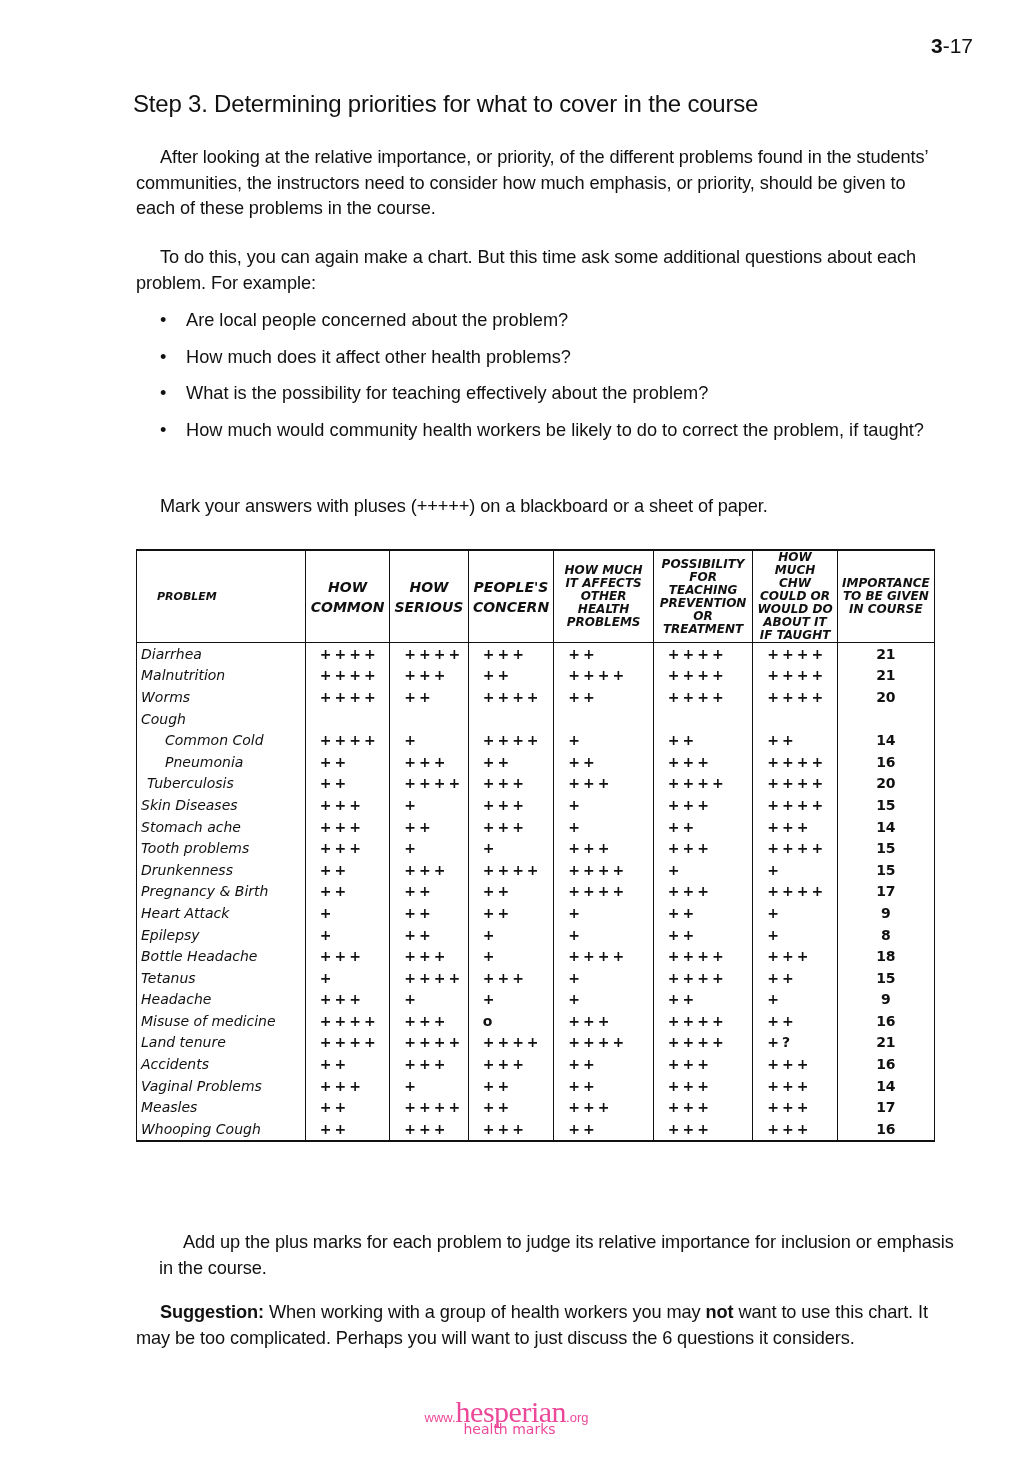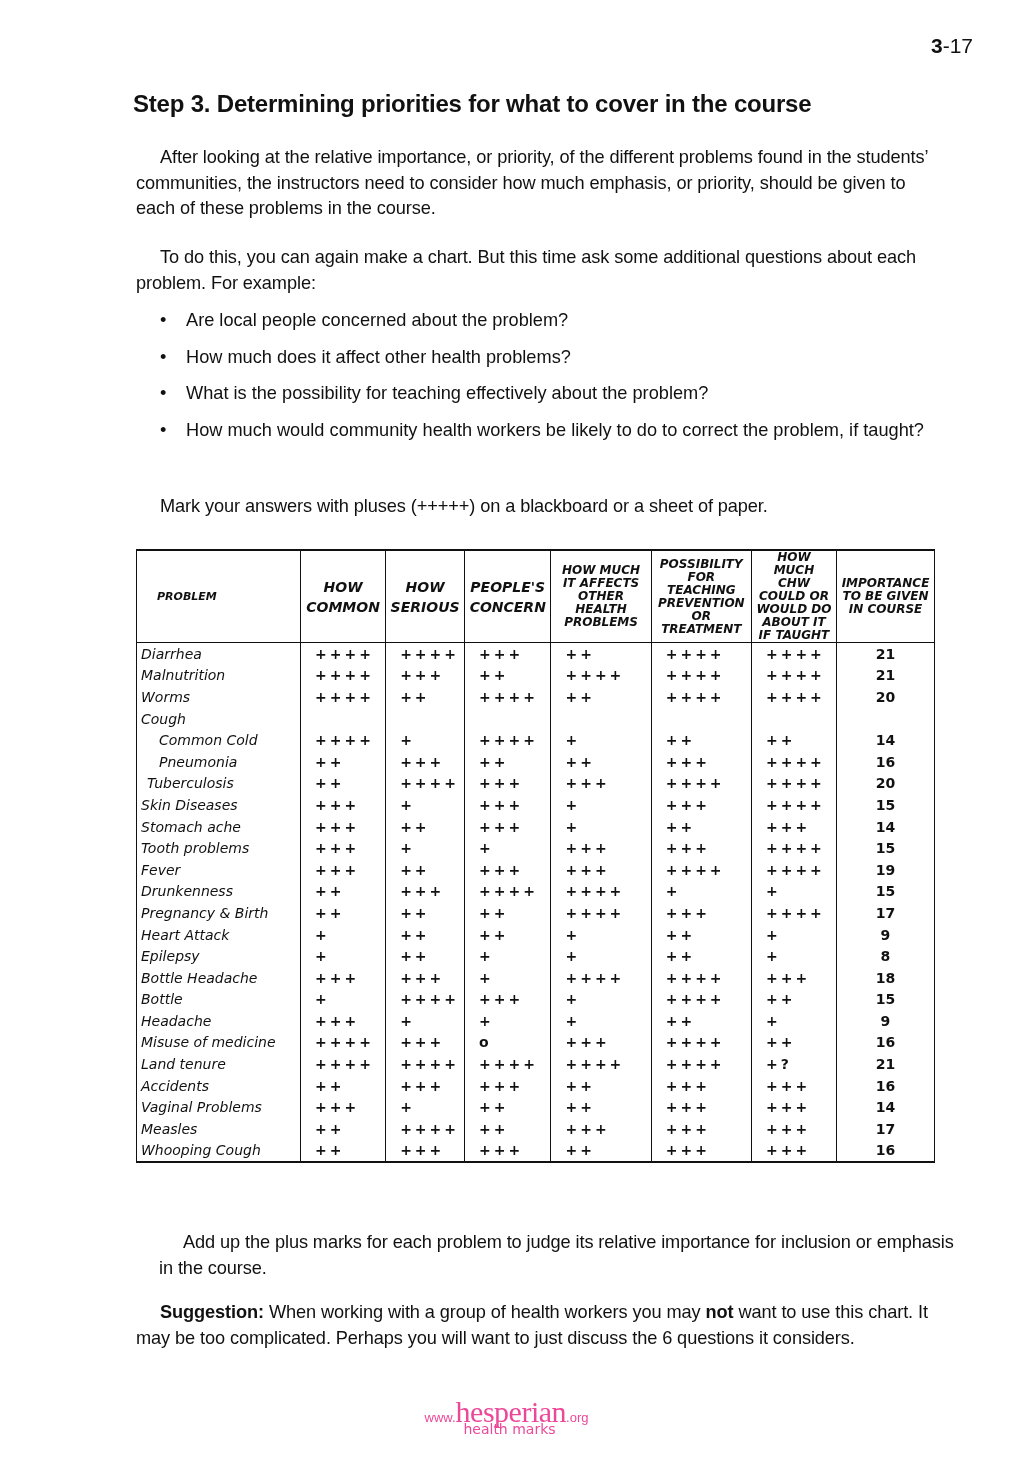--- a/index.html
+++ b/index.html
@@ -1,20 +1,20 @@
 <!DOCTYPE html>
 <html><head>
 <meta charset="utf-8">
 <style>
   html, body { margin: 0; padding: 0; background: #ffffff; }
   body { width: 1013px; height: 1463px; position: relative; overflow: hidden;
          font-family: "Liberation Sans", sans-serif; color: #111; }
   .page-num { position: absolute; top: 34px; right: 40px; font-size: 21px; }
   .page-num b { font-weight: bold; }
-  .title { position: absolute; top: 90px; left: 133px; font-size: 24px; margin: 0; font-weight: bold; letter-spacing: -0.2px; }
+  .title { position: absolute; top: 90px; left: 133px; font-size: 24px; margin: 0; font-weight: normal; letter-spacing: -0.2px; }
   .para { position: absolute; left: 136px; width: 800px; font-size: 18.2px; line-height: 25.5px; margin: 0; letter-spacing: -0.1px; }
   .para .indent { display: inline-block; width: 24px; }
   #p1 { top: 145px; }
   #p2 { top: 245px; }
   ul.qs { position: absolute; top: 308px; left: 160px; width: 770px; margin: 0; padding: 0; list-style: none; font-size: 18.2px; line-height: 25.5px; }
   ul.qs li { position: relative; padding-left: 26px; margin-bottom: 11px; }
   ul.qs li .bullet { position: absolute; left: 0; top: 0; }
   #p3 { top: 494px; }
   #p4 { top: 1230px; margin-left: 23px; }
   #p5 { top: 1300px; }
@@ -22,21 +22,21 @@
   .chart { position: absolute; top: 549px; left: 136px; width: 799px; border-collapse: collapse;
            font-family: "DejaVu Sans", sans-serif; font-style: italic; font-size: 13.5px; }
   .chart th, .chart td { border-left: 1.5px solid #111; border-right: 1.5px solid #111; padding: 0 4px; }
   .chart thead th { border-top: 2.5px solid #111; border-bottom: 1.5px solid #111; height: 82px;
            font-weight: bold; font-size: 12px; line-height: 13px; text-transform: uppercase; }
   .chart thead th.problem-h { text-align: left; padding-left: 20px; font-size: 11px; }
   .chart thead th.big { font-size: 14px; line-height: 20px; }
   .chart tbody td { height: 21.6px; font-size: 14px; white-space: nowrap; }
   .chart tbody tr:last-child td { border-bottom: 2.5px solid #111; }
   .chart td.name { width: 135px; font-weight: normal; }
-  .chart td.name.sub { padding-left: 22px; }
+  .chart td.name.sub { padding-left: 28px; }
   .chart td.name.sub2 { padding-left: 10px; }
   .chart td.marks { letter-spacing: 3px; padding-left: 14px; font-style: normal; font-weight: bold; }
   .chart td.total { text-align: center; font-style: normal; font-weight: bold; }
   .col-common { width: 75px; } .col-serious { width: 55px; } .col-concern { width: 75px; }
   .col-affects { width: 90px; } .col-teach { width: 90px; } .col-chw { width: 75px; } .col-imp { width: 70px; }
 
   .footer { position: absolute; top: 1395px; left: 0; width: 1013px; text-align: center; color: #ec4899; }
   .footer .line1 { font-family: "Liberation Sans", sans-serif; font-size: 13px; }
   .footer .brand { font-family: "Liberation Serif", serif; font-size: 30px; letter-spacing: -0.5px; }
   .footer .line2 { font-family: "DejaVu Sans", sans-serif; font-size: 14px; margin-top: -8px; margin-left: 6px; }
@@ -169,30 +169,20 @@
         <td class="name">Tooth problems</td>
         <td class="marks">+++</td>
         <td class="marks">+</td>
         <td class="marks">+</td>
         <td class="marks">+++</td>
         <td class="marks">+++</td>
         <td class="marks">++++</td>
         <td class="total">15</td>
       </tr>
       <tr>
-        <td class="name">Fever</td>
-        <td class="marks">+++</td>
-        <td class="marks">++</td>
-        <td class="marks">+++</td>
-        <td class="marks">+++</td>
-        <td class="marks">++++</td>
-        <td class="marks">++++</td>
-        <td class="total">19</td>
-      </tr>
-      <tr>
         <td class="name">Drunkenness</td>
         <td class="marks">++</td>
         <td class="marks">+++</td>
         <td class="marks">++++</td>
         <td class="marks">++++</td>
         <td class="marks">+</td>
         <td class="marks">+</td>
         <td class="total">15</td>
       </tr>
       <tr>
@@ -229,21 +219,21 @@
         <td class="name">Bottle Headache</td>
         <td class="marks">+++</td>
         <td class="marks">+++</td>
         <td class="marks">+</td>
         <td class="marks">++++</td>
         <td class="marks">++++</td>
         <td class="marks">+++</td>
         <td class="total">18</td>
       </tr>
       <tr>
-        <td class="name">Bottle</td>
+        <td class="name">Tetanus</td>
         <td class="marks">+</td>
         <td class="marks">++++</td>
         <td class="marks">+++</td>
         <td class="marks">+</td>
         <td class="marks">++++</td>
         <td class="marks">++</td>
         <td class="total">15</td>
       </tr>
       <tr>
         <td class="name">Headache</td>

